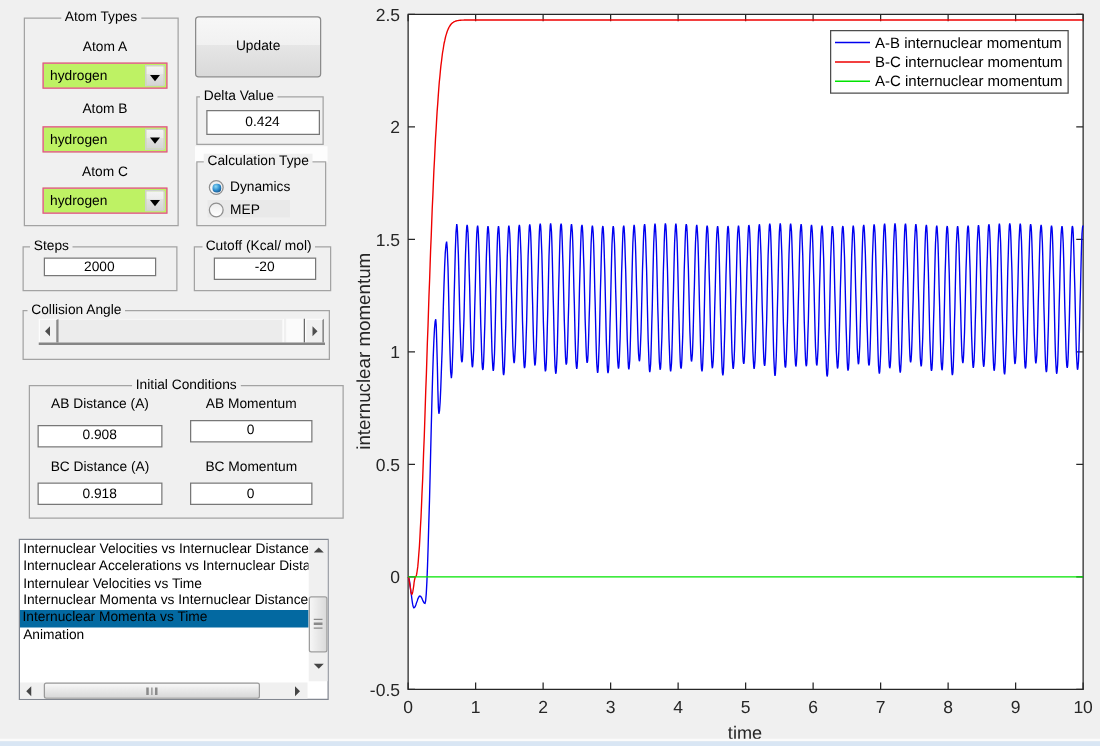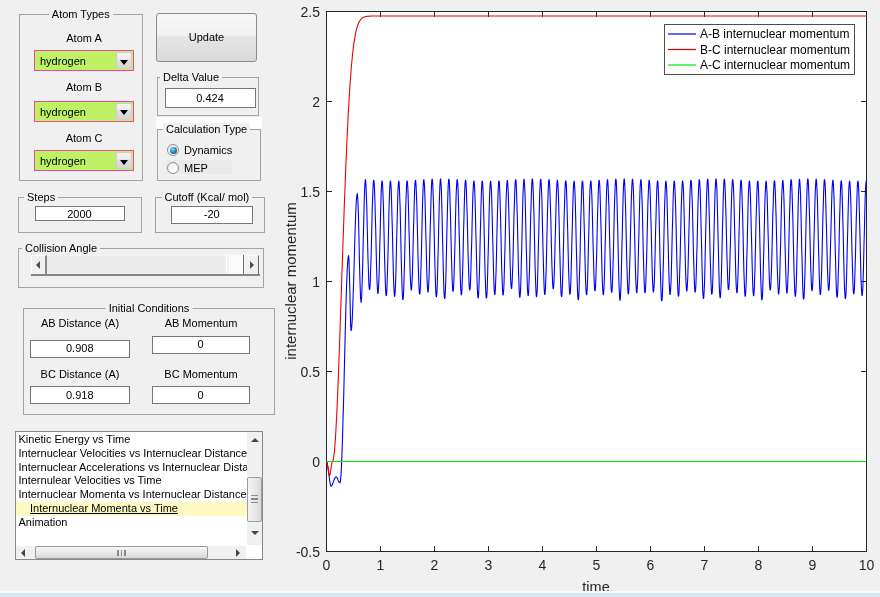--- a/index.html
+++ b/index.html
@@ -154,26 +154,25 @@
 <div class="abs ctr" style="left:30px;top:316.5px;width:100px">AB Distance (A)</div>
 <div class="abs ctr" style="left:152px;top:316.5px;width:98px">AB Momentum</div>
 <div class="edit" style="left:29.5px;top:340px;width:100.5px;height:18px;line-height:15.5px">0.908</div>
 <div class="edit" style="left:151.5px;top:336px;width:98px;height:17.5px;line-height:15.5px">0</div>
 <div class="abs ctr" style="left:30px;top:367.5px;width:100px">BC Distance (A)</div>
 <div class="abs ctr" style="left:152px;top:367.5px;width:98px">BC Momentum</div>
 <div class="edit" style="left:29.5px;top:385.5px;width:100.5px;height:18px;line-height:16px">0.918</div>
 <div class="edit" style="left:151.5px;top:385.5px;width:98px;height:18px;line-height:16px">0</div>
 <div class="abs" style="left:15px;top:431px;width:248px;height:129px;border:1px solid #828790;background:#fff">
 <div class="abs" style="left:0;top:1px;width:230.5px;height:111px;overflow:hidden">
-      <div style="height:13.8px;line-height:13.8px;padding-left:2.5px;white-space:nowrap;overflow:hidden;">Kinetic Energy vs Time</div>
       <div style="height:13.8px;line-height:13.8px;padding-left:2.5px;white-space:nowrap;overflow:hidden;">Internuclear Velocities vs Internuclear Distance</div>
       <div style="height:13.8px;line-height:13.8px;padding-left:2.5px;white-space:nowrap;overflow:hidden;">Internuclear Accelerations vs Internuclear Distance</div>
       <div style="height:13.8px;line-height:13.8px;padding-left:2.5px;white-space:nowrap;overflow:hidden;">Internulear Velocities vs Time</div>
       <div style="height:13.8px;line-height:13.8px;padding-left:2.5px;white-space:nowrap;overflow:hidden;">Internuclear Momenta vs Internuclear Distance</div>
-      <div style="height:13.8px;line-height:13.8px;padding-left:14px;white-space:nowrap;overflow:hidden;background:#fef9c3;text-decoration:underline;">Internuclear Momenta vs Time</div>
+      <div style="height:13.8px;line-height:13.8px;padding-left:2px;white-space:nowrap;overflow:hidden;background:#0369a1;">Internuclear Momenta vs Time</div>
       <div style="height:13.8px;line-height:13.8px;padding-left:2.5px;white-space:nowrap;overflow:hidden;">Animation</div>
     </div>
 </div>
 <div class="abs" style="left:246.5px;top:432px;width:15.5px;height:113px;background:#f0f0f0">
 <div class="abs" style="left:4px;top:6px;border:4px solid transparent;border-bottom:4.5px solid #454545;border-top:none"></div>
 <div class="abs" style="left:0.5px;top:44.5px;width:15px;height:45.5px;background:linear-gradient(90deg,#f6f6f6,#dadada);border:1px solid #9d9d9d;border-radius:2px">
 <div class="abs" style="left:3px;top:17px;width:7px;height:1.5px;background:#8a8a8a"></div>
 <div class="abs" style="left:3px;top:20.5px;width:7px;height:1.5px;background:#8a8a8a"></div>
 <div class="abs" style="left:3px;top:24px;width:7px;height:1.5px;background:#8a8a8a"></div>
 </div>

